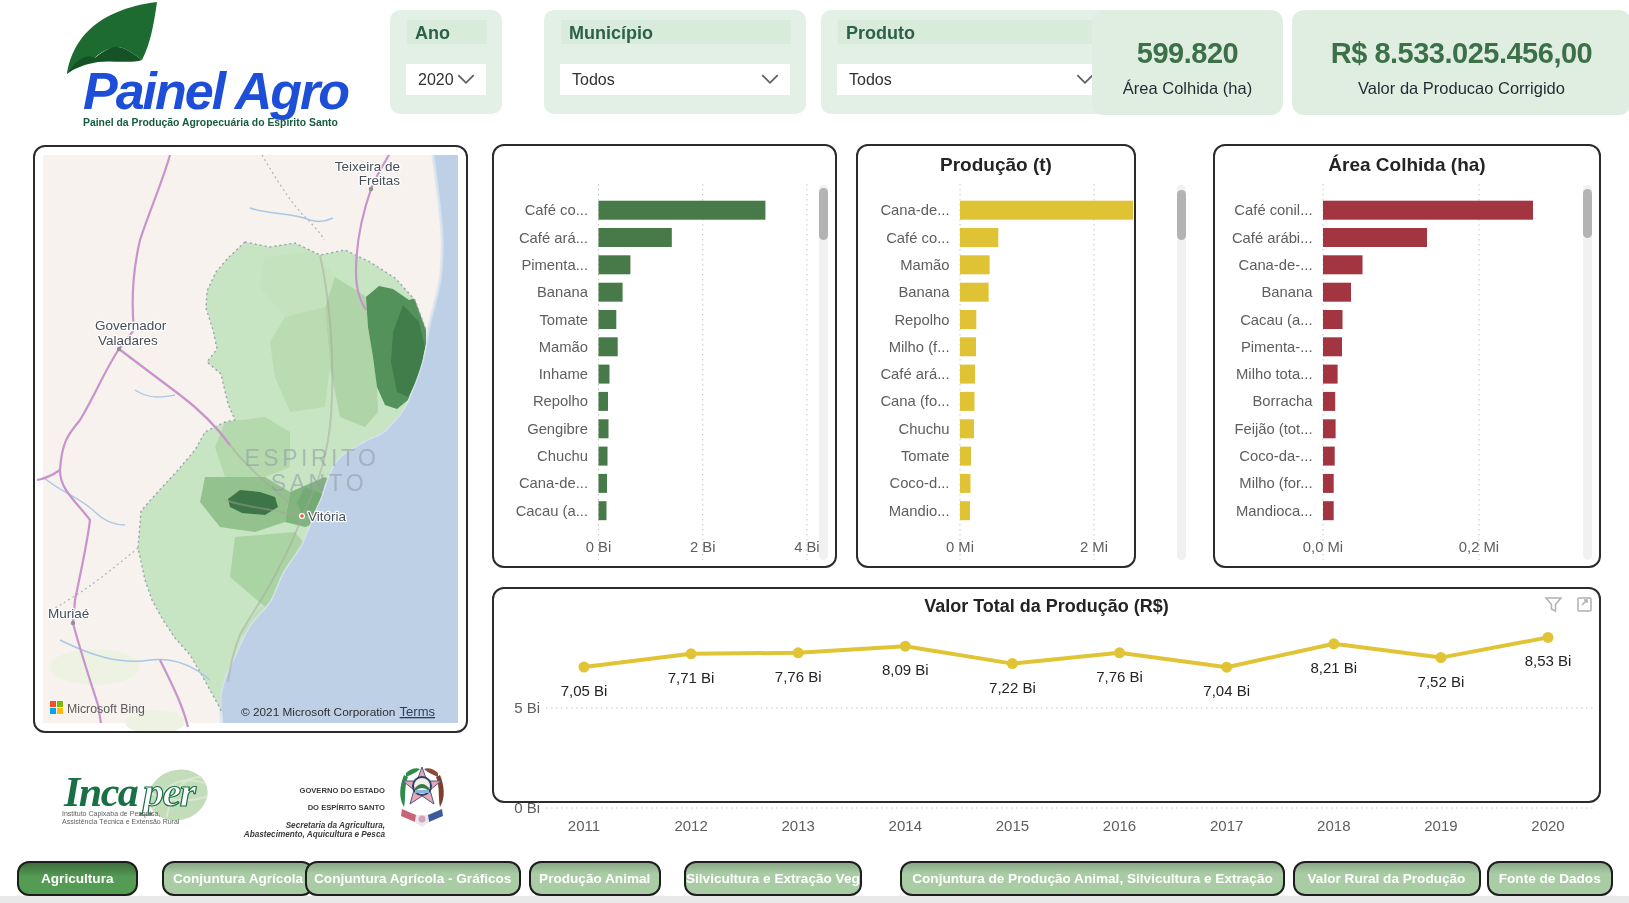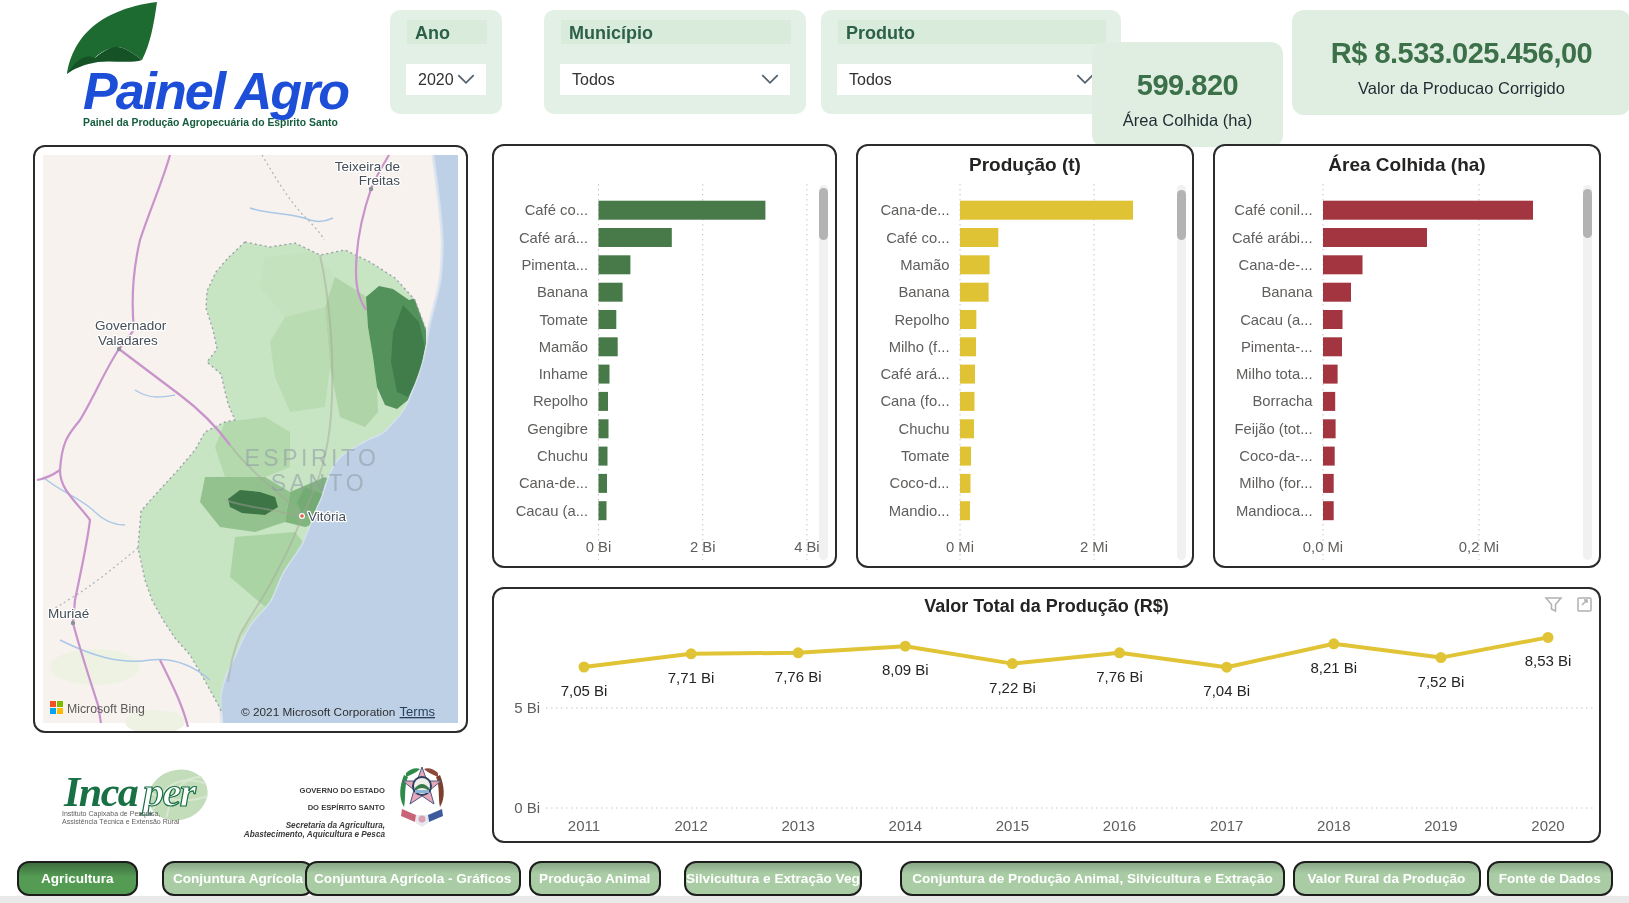--- a/index.html
+++ b/index.html
@@ -48,21 +48,21 @@
   </div>
 </div>
 <div class="fcard" style="left:821px;width:300px;">
   <div class="fhead">Produto</div>
   <div class="fdrop">Todos
     <svg class="chev" viewBox="0 0 16 10">
         <polyline points="1,1 8,8 15,1" fill="none" stroke="#55606a" stroke-width="1.6"></polyline>
       </svg>
   </div>
 </div>
-<div class="kpi" style="left:1092px;width:191px;margin-top:32px;">
+<div class="kpi" style="left:1092px;width:191px;">
   <div class="knum">599.820</div>
   <div class="klab">Área Colhida (ha)</div>
 </div>
 <div class="kpi" style="left:1292px;width:339px;">
   <div class="knum">R$ 8.533.025.456,00</div>
   <div class="klab">Valor da Producao Corrigido</div>
 </div>
 <div class="panel" style="left:33px;top:145px;width:435px;height:588px;">
 <svg width="431" height="584" viewBox="0 0 431 584" style="position:absolute;left:0;top:0;">
   <rect x="8" y="8" width="415" height="568" fill="#f7f2ee"></rect>
@@ -179,21 +179,21 @@
 <text x="94.0" y="342.4" text-anchor="end" font-size="14.8px" fill="#605e5c" font-family="Liberation Sans,sans-serif">Cana-de...</text>
 <rect x="104.5" y="355.2" width="8.0" height="19" fill="#487a49"></rect>
 <text x="94.0" y="369.7" text-anchor="end" font-size="14.8px" fill="#605e5c" font-family="Liberation Sans,sans-serif">Cacau (a...</text>
 <text x="104.5" y="406" text-anchor="middle" font-size="14.8px" fill="#605e5c" font-family="Liberation Sans,sans-serif">0 Bi</text>
 <text x="208.7" y="406" text-anchor="middle" font-size="14.8px" fill="#605e5c" font-family="Liberation Sans,sans-serif">2 Bi</text>
 <text x="312.9" y="406" text-anchor="middle" font-size="14.8px" fill="#605e5c" font-family="Liberation Sans,sans-serif">4 Bi</text>
 <rect x="325" y="39" width="9" height="375" rx="4.5" fill="#f1f1f1"></rect>
 <rect x="325" y="42" width="9" height="52" rx="4.5" fill="#b3b3b3"></rect>
 </svg>
 </div>
-<div class="panel" style="left:856px;top:144px;width:338px;height:424px;">
+<div class="panel" style="left:856px;top:144px;width:280px;height:424px;">
 <div class="ctitle">Produção (t)</div>
 <svg width="334" height="420" viewBox="0 0 334 420" style="position:absolute;left:0;top:0;">
 <line x1="102" y1="38" x2="102" y2="414" stroke="#c8c6c4" stroke-width="1" stroke-dasharray="1.5,3.5"></line>
 <line x1="236" y1="38" x2="236" y2="414" stroke="#c8c6c4" stroke-width="1" stroke-dasharray="1.5,3.5"></line>
 <rect x="102" y="54.7" width="173.0" height="19" fill="#dfc335"></rect>
 <text x="91.5" y="69.2" text-anchor="end" font-size="14.8px" fill="#605e5c" font-family="Liberation Sans,sans-serif">Cana-de...</text>
 <rect x="102" y="82.0" width="38.3" height="19" fill="#dfc335"></rect>
 <text x="91.5" y="96.5" text-anchor="end" font-size="14.8px" fill="#605e5c" font-family="Liberation Sans,sans-serif">Café co...</text>
 <rect x="102" y="109.3" width="29.6" height="19" fill="#dfc335"></rect>
 <text x="91.5" y="123.8" text-anchor="end" font-size="14.8px" fill="#605e5c" font-family="Liberation Sans,sans-serif">Mamão</text>
@@ -249,21 +249,21 @@
 <rect x="108" y="327.9" width="10.7" height="19" fill="#a2353f"></rect>
 <text x="97.5" y="342.4" text-anchor="end" font-size="14.8px" fill="#605e5c" font-family="Liberation Sans,sans-serif">Milho (for...</text>
 <rect x="108" y="355.2" width="10.7" height="19" fill="#a2353f"></rect>
 <text x="97.5" y="369.7" text-anchor="end" font-size="14.8px" fill="#605e5c" font-family="Liberation Sans,sans-serif">Mandioca...</text>
 <text x="108" y="406" text-anchor="middle" font-size="14.8px" fill="#605e5c" font-family="Liberation Sans,sans-serif">0,0 Mi</text>
 <text x="264" y="406" text-anchor="middle" font-size="14.8px" fill="#605e5c" font-family="Liberation Sans,sans-serif">0,2 Mi</text>
 <rect x="368" y="39" width="9" height="375" rx="4.5" fill="#f1f1f1"></rect>
 <rect x="368" y="43" width="9" height="49" rx="4.5" fill="#b3b3b3"></rect>
 </svg>
 </div>
-<div class="panel" style="left:492px;top:587px;width:1109px;height:256px;">
+<div class="panel" style="left:492px;top:587px;width:1109px;height:216px;">
 <div class="ctitle" style="top:7px;font-size:18px;">Valor Total da Produção (R$)</div>
 <svg width="1105" height="252" viewBox="0 0 1105 252" style="position:absolute;left:0;top:0;">
 <g stroke="#b3b0ad" fill="none" stroke-width="1.5">
 <path d="M1052,9 L1067,9 L1061.5,15.5 L1061.5,22 L1057.5,20 L1057.5,15.5 Z" fill="none"></path>
 <rect x="1084" y="9" width="13" height="13" rx="1"></rect>
 <path d="M1088,16 L1093,11 M1090,11 L1093,11 L1093,14"></path>
 </g>
 <line x1="52" y1="119" x2="1100" y2="119" stroke="#c8c6c4" stroke-width="1" stroke-dasharray="1.5,3.5"></line>
 <text x="46" y="124" text-anchor="end" font-size="15px" fill="#605e5c" font-family="Liberation Sans,sans-serif">5 Bi</text>
 <line x1="52" y1="219" x2="1100" y2="219" stroke="#c8c6c4" stroke-width="1" stroke-dasharray="1.5,3.5"></line>

